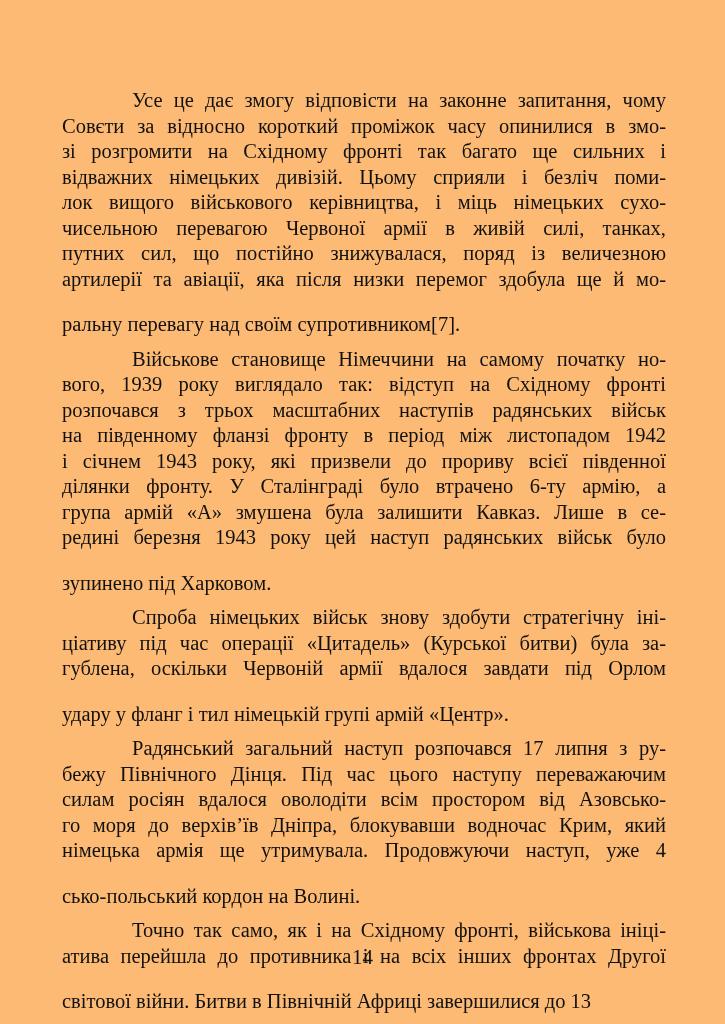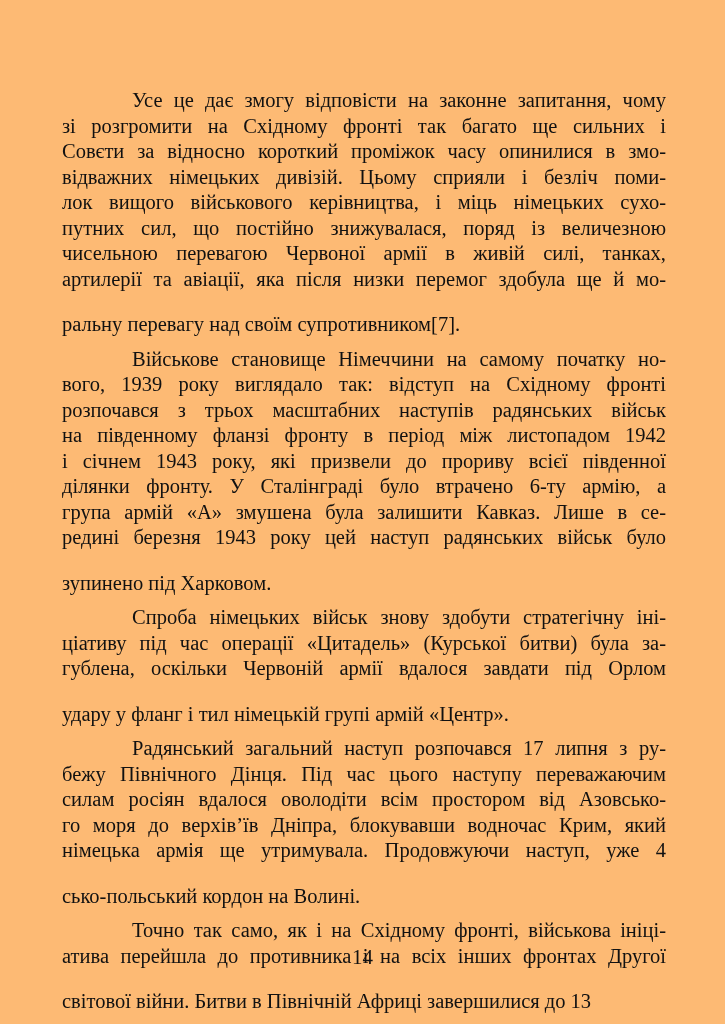--- a/index.html
+++ b/index.html
@@ -52,26 +52,26 @@
     color: #111111;
   }
 </style>
 </head>
 <body>
 
 <div class="page">
   <div class="text-block">
       <p class="para">
         <span class="line first">Усе це дає змогу відповісти на законне запитання, чому</span>
+        <span class="line">Совєти за відносно короткий проміжок часу опинилися в змо-</span>
         <span class="line">зі розгромити на Східному фронті так багато ще сильних і</span>
-        <span class="line">Совєти за відносно короткий проміжок часу опинилися в змо-</span>
         <span class="line">відважних німецьких дивізій. Цьому сприяли і безліч поми-</span>
         <span class="line">лок вищого військового керівництва, і міць німецьких сухо-</span>
+        <span class="line">чисельною перевагою Червоної армії в живій силі, танках,</span>
         <span class="line">путних сил, що постійно знижувалася, поряд із величезною</span>
-        <span class="line">чисельною перевагою Червоної армії в живій силі, танках,</span>
         <span class="line">артилерії та авіації, яка після низки перемог здобула ще й мо-</span>
         <span class="line last">ральну перевагу над своїм супротивником[7].</span>
       </p>
       <p class="para">
         <span class="line first">Військове становище Німеччини на самому початку но-</span>
         <span class="line">вого, 1939 року виглядало так: відступ на Східному фронті</span>
         <span class="line">розпочався з трьох масштабних наступів радянських військ</span>
         <span class="line">на південному фланзі фронту в період між листопадом 1942</span>
         <span class="line">і січнем 1943 року, які призвели до прориву всієї південної</span>
         <span class="line">ділянки фронту. У Сталінграді було втрачено 6-ту армію, а</span>

